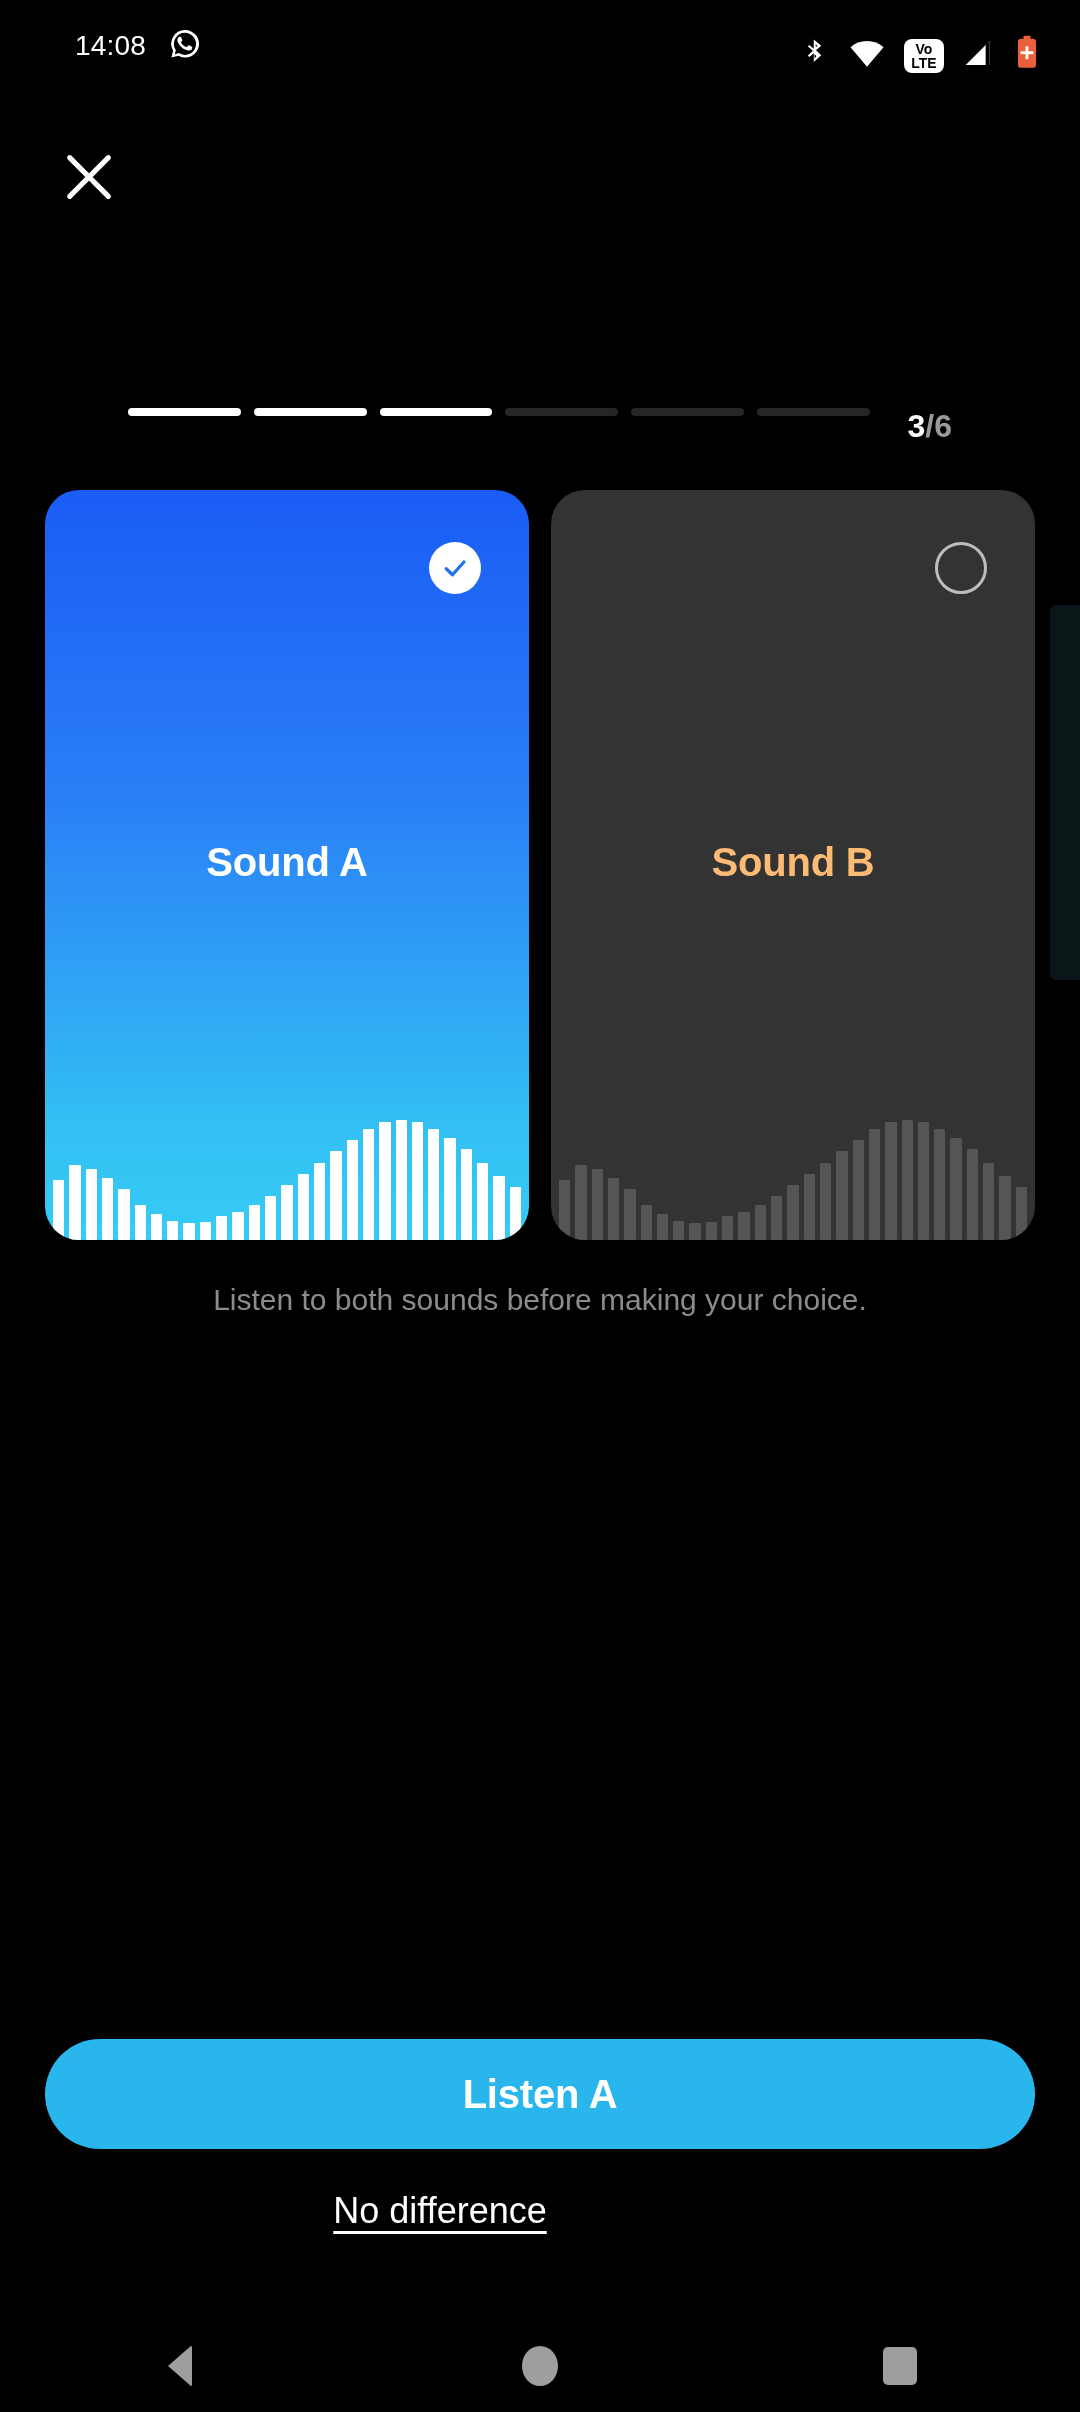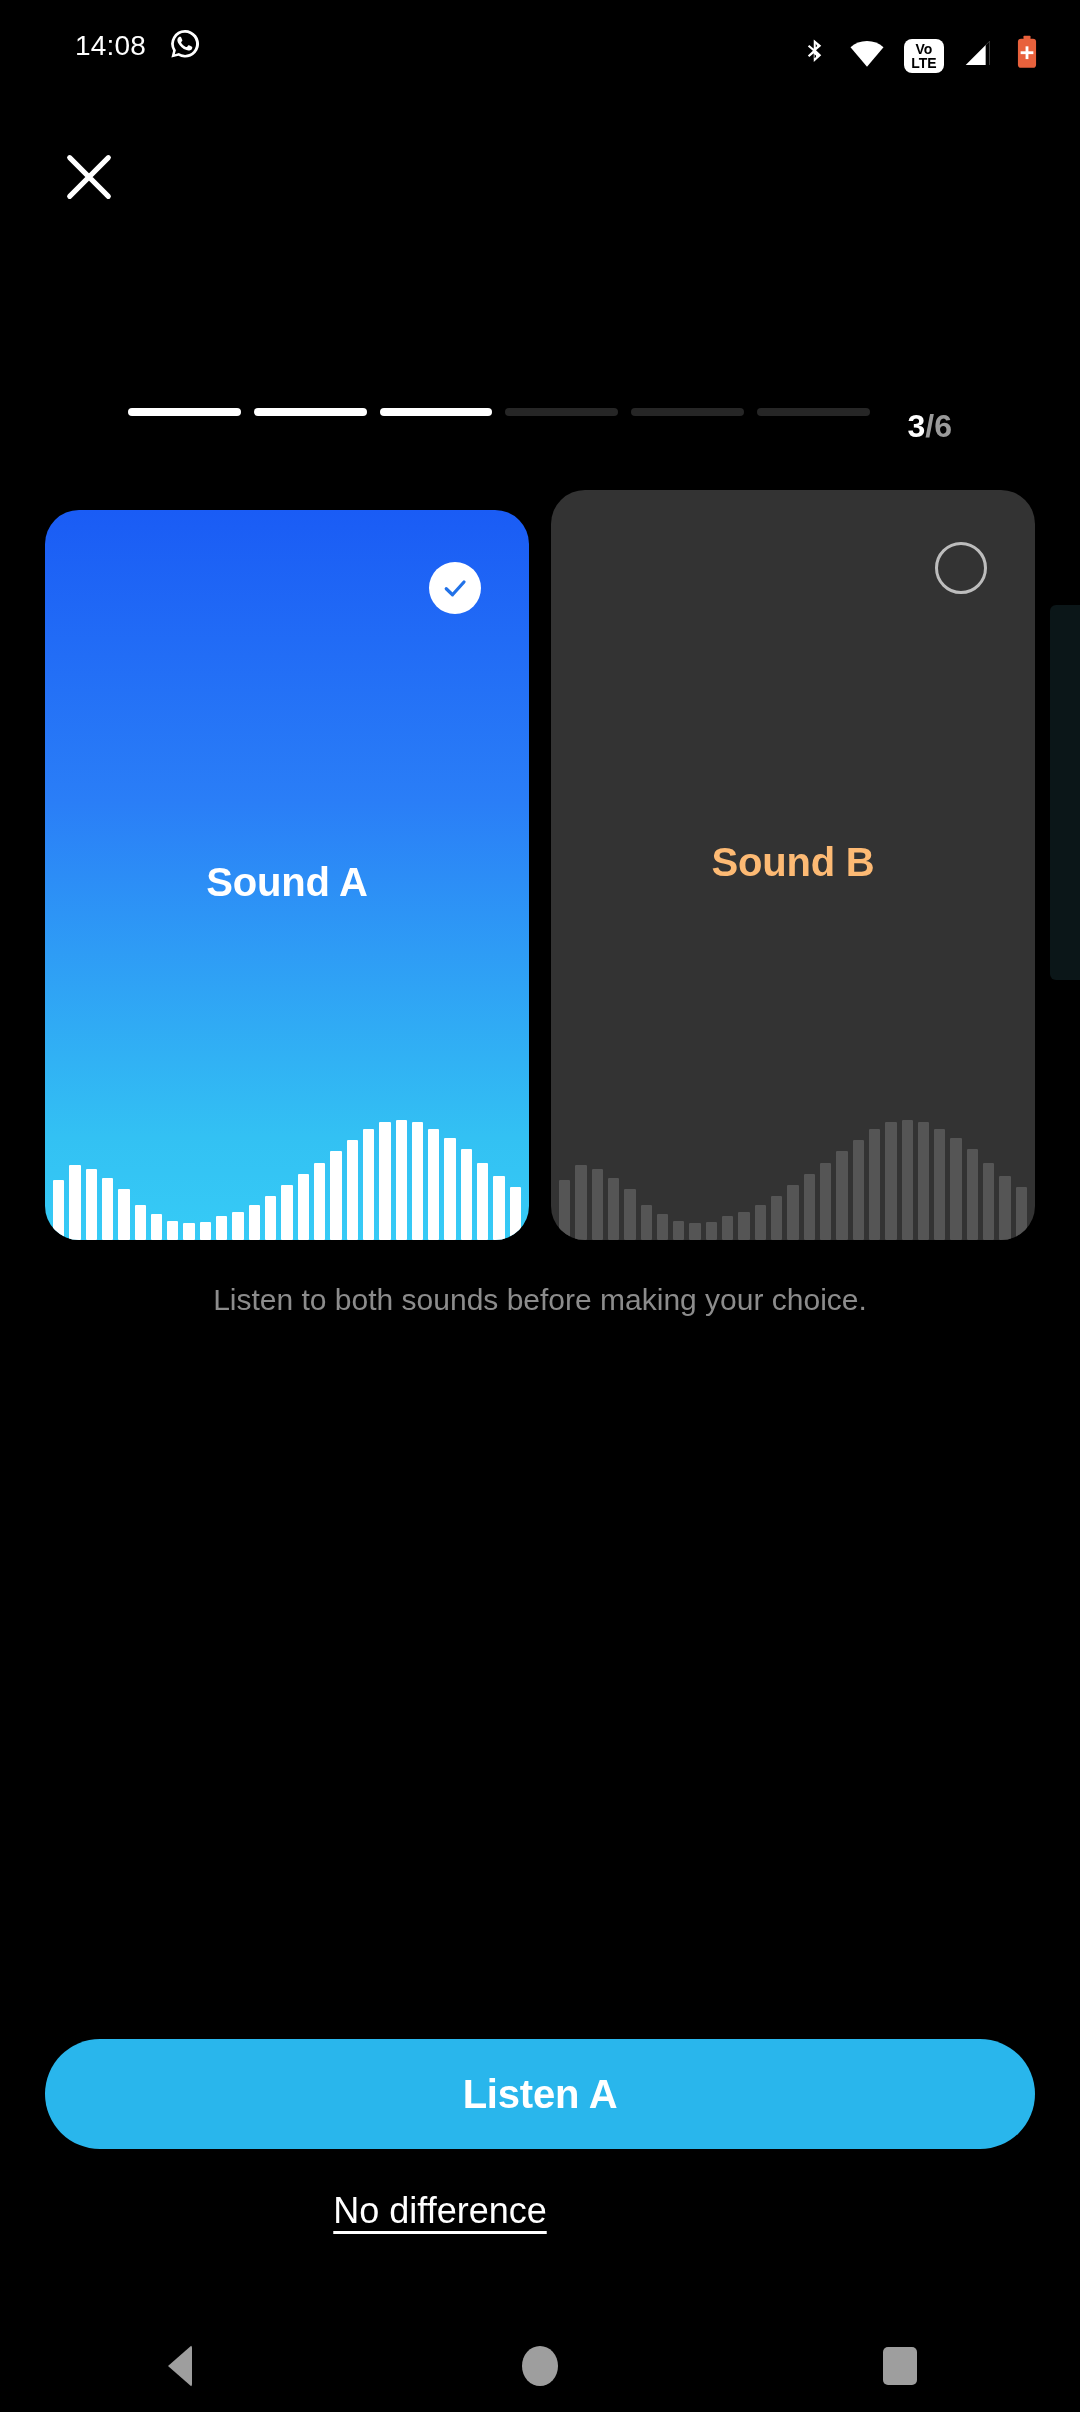--- a/index.html
+++ b/index.html
@@ -70,21 +70,21 @@
 
   
   .cards {
     position:absolute; top:490px; left:45px;
     width:990px; height:750px;
     display:flex; gap:22px;
   }
   .card {
     position:relative; flex:1; border-radius:34px; overflow:hidden;
   }
-  .card-a { background:linear-gradient(180deg,#1a5cf5 0%, #2a7ef7 40%, #33c1f3 86%, #36cbf6 100%);margin-top:20px; }
+  .card-a { background:linear-gradient(180deg,#1a5cf5 0%, #2a7ef7 40%, #33c1f3 86%, #36cbf6 100%); }
   .card-b { background:#333333; }
   .radio-a {
     position:absolute; top:52px; right:48px;
     width:52px; height:52px; border-radius:50%;
     background:#ffffff; display:flex; align-items:center; justify-content:center;
   }
   .radio-b {
     position:absolute; top:52px; right:48px;
     width:52px; height:52px; border-radius:50%;
     border:3px solid #bdbdbd; background:transparent;

